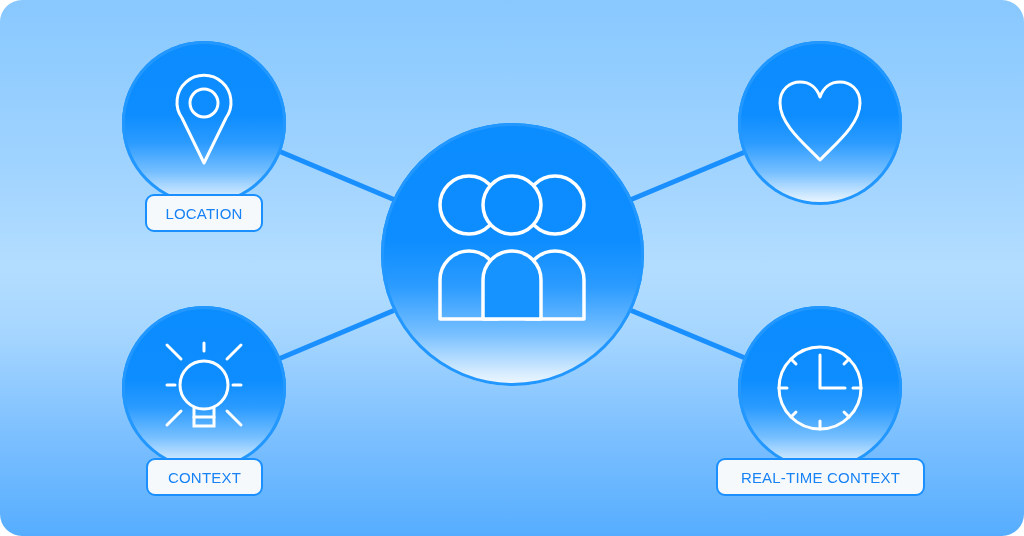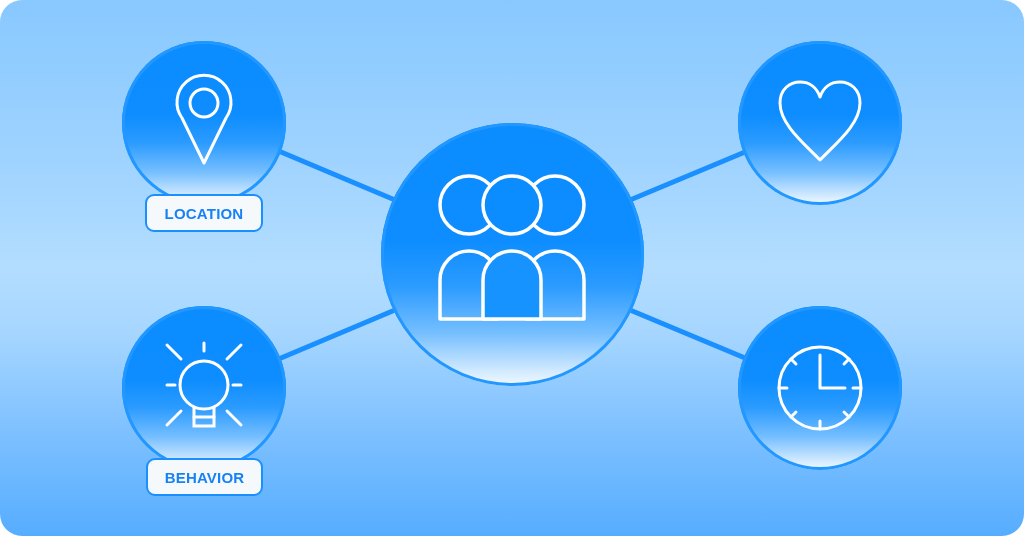--- a/index.html
+++ b/index.html
@@ -14,21 +14,21 @@
     position:absolute; border-radius:50%;
     background: linear-gradient(to bottom, #0b8cff 0%, #0d8dff 45%, #2b9bff 62%, #76bfff 80%, #d6ecff 95%, #f2f9ff 100%);
     box-shadow: 0 0 0 3px #2197ff inset;
   }
   .node.center { left:381px; top:123px; width:263px; height:263px; }
   .node.small { width:164px; height:164px; }
   .node svg { position:absolute; left:0; top:0; width:100%; height:100%; }
   .label {
     position:absolute; height:38px; box-sizing:border-box;
     background:#f6f9fc; border:2.5px solid #1a8fff; border-radius:9px;
-    color:#1782f5; font-weight:700; font-size:15px; letter-spacing:0.2px;
+    color:#1782f5; font-weight:400; font-size:15px; letter-spacing:0.2px;
     display:flex; align-items:center; justify-content:center;
   }
 </style>
 </head>
 <body>
 
 <div class="canvas">
 
   <svg class="lines" viewBox="0 0 1024 536">
     <g stroke="#1a8fff" stroke-width="5" stroke-linecap="round">
@@ -77,31 +77,32 @@
         <line x1="82" y1="37" x2="82" y2="45"></line>
         <line x1="45" y1="39" x2="59" y2="53"></line>
         <line x1="119" y1="39" x2="105" y2="53"></line>
         <line x1="45" y1="79" x2="53" y2="79"></line>
         <line x1="111" y1="79" x2="119" y2="79"></line>
         <line x1="45" y1="119" x2="59" y2="105"></line>
         <line x1="119" y1="119" x2="105" y2="105"></line>
       </g>
     </svg>
   </div>
-  <div class="label" style="left:146px; top:458px; width:117px;">BEHAVIOR</div>
+  <div class="label" style="left:146px; top:458px; width:117px;">CONTEXT</div>
 
   <div class="node small" style="left:738px; top:306px;">
     <svg viewBox="0 0 164 164">
       <g fill="none" stroke="#ffffff" stroke-width="3" stroke-linecap="round">
         <circle cx="82" cy="82" r="41"></circle>
         <polyline points="82,49 82,82 107,82" stroke-linejoin="round"></polyline>
         <line x1="82" y1="115" x2="82" y2="123"></line>
         <line x1="41" y1="82" x2="49" y2="82"></line>
         <line x1="115" y1="82" x2="123" y2="82"></line>
         <line x1="53" y1="53" x2="58" y2="58"></line>
         <line x1="111" y1="53" x2="106" y2="58"></line>
         <line x1="53" y1="111" x2="58" y2="106"></line>
         <line x1="111" y1="111" x2="106" y2="106"></line>
       </g>
     </svg>
   </div>
+  <div class="label" style="left:716px; top:458px; width:209px;">REAL-TIME CONTEXT</div>
 
 </div>
 
 </body></html>

